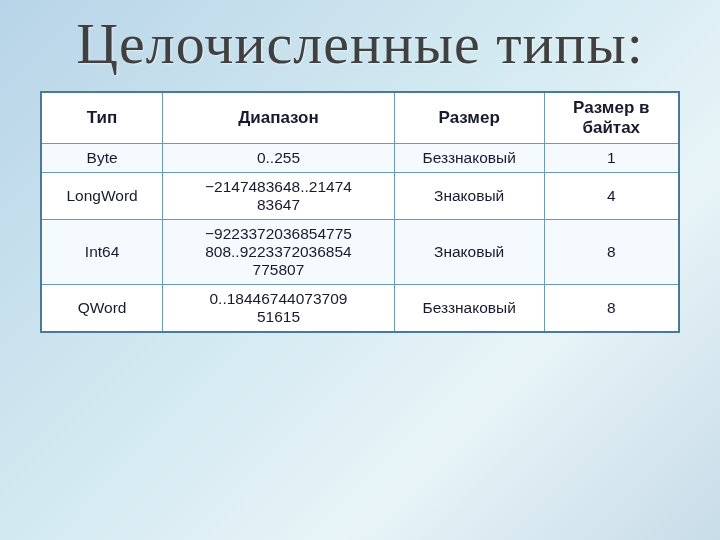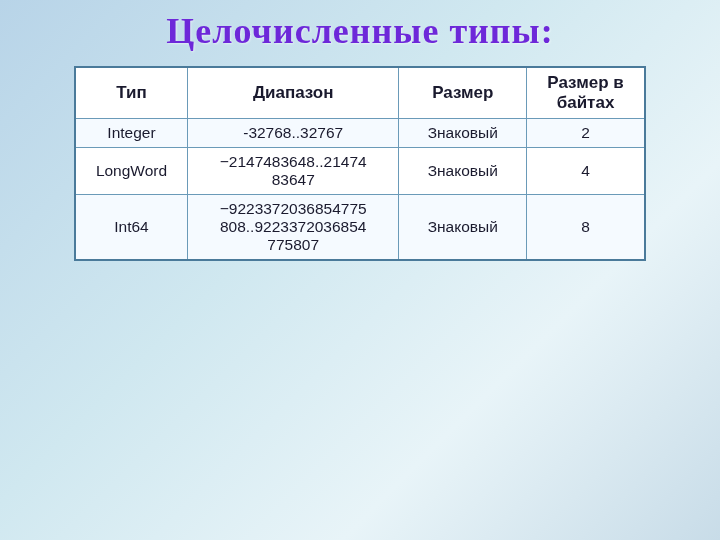--- a/index.html
+++ b/index.html
@@ -10,31 +10,31 @@
       background: linear-gradient(135deg, #b8d4e8 0%, #d0e8f0 40%, #e8f4f8 70%, #c8dce8 100%);
       font-family: Arial, sans-serif;
       overflow: hidden;
       display: flex;
       flex-direction: column;
       align-items: center;
       padding: 10px 20px;
     }
 
     .page-title {
-      font-size: 36px;
-      font-weight: bold;
-      color: #6d28d9;
+      font-size: 58px;
+      font-weight: normal;
+      color: #404040;
       text-shadow: 1px 1px 2px rgba(255,255,255,0.5);
       margin-bottom: 14px;
       font-family: 'Times New Roman', serif;
       letter-spacing: 1px;
     }
 
     .data-table {
-      width: 572px;
+      width: 640px;
       border-collapse: collapse;
       background: #fdba74;
       border: 2px solid #4a7a9a;
     }
 
     .data-table th,
     .data-table td {
       border: 1px solid #6a9ab8;
       padding: 5px 10px;
       text-align: center;
@@ -73,32 +73,38 @@
 <table class="data-table">
   <thead>
     <tr>
       <th class="col-tip">Тип</th>
       <th class="col-diapason">Диапазон</th>
       <th class="col-format">Размер</th>
       <th class="col-razmer">Размер в байтах</th>
     </tr>
   </thead>
   <tbody id="table-body">
-      <tr>
-      <td>Integer</td>
-      <td>-32768..32767</td>
-      <td>Знаковый</td>
-      <td>2</td>
+  <tr>
+      <td>Byte</td>
+      <td>0..255</td>
+      <td>Беззнаковый</td>
+      <td>1</td>
     </tr>
       <tr>
       <td>LongWord</td>
       <td>−2147483648..21474<br>83647</td>
       <td>Знаковый</td>
       <td>4</td>
     </tr>
       <tr>
       <td>Int64</td>
       <td>−9223372036854775<br>808..9223372036854<br>775807</td>
       <td>Знаковый</td>
       <td>8</td>
     </tr>
+      <tr>
+      <td>QWord</td>
+      <td>0..18446744073709<br>51615</td>
+      <td>Беззнаковый</td>
+      <td>8</td>
+    </tr>
     </tbody>
 </table>
 
 </body></html>

